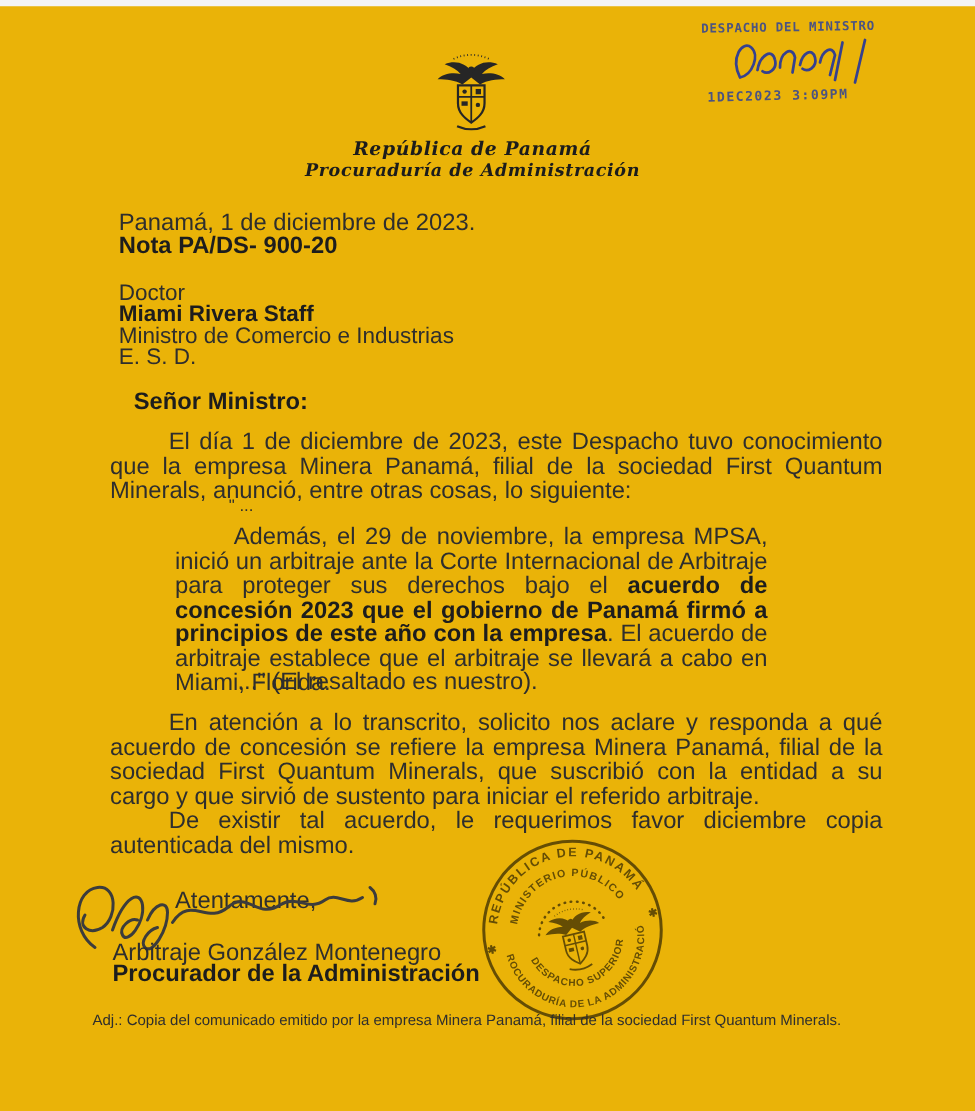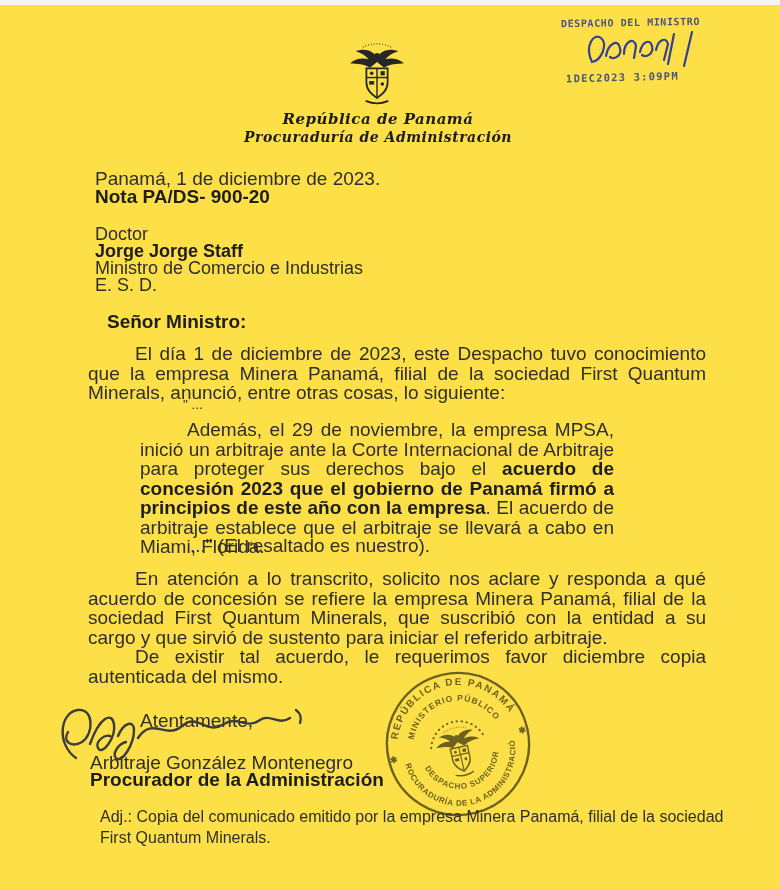--- a/index.html
+++ b/index.html
@@ -1,18 +1,18 @@
 <!DOCTYPE html>
 <html><head>
 <meta charset="utf-8">
 <style>
   html,body{margin:0;padding:0;background:#e9e9e9;}
   .page{
     position:relative; width:780px; height:889px; overflow:hidden;
-    background:#fde047; font-family:"Liberation Sans",sans-serif; color:#2e2e2e;
+    background:#eab308; font-family:"Liberation Sans",sans-serif; color:#2e2e2e;
   }
   .page::before{content:""; position:absolute; left:0; top:0; right:0; height:5px; background:#f4f4f4;}
   .abs{position:absolute;}
   .t135{font-size:19px; line-height:19.5px;}
   .bold{font-weight:bold; color:#1d1d1d;}
   .just{text-align:justify; text-indent:47px;}
   
   .stamp{color:#4b5382; font-family:"DejaVu Sans Mono",monospace; font-weight:bold;}
   .stamp-office{left:561px; top:17px; font-size:10px; letter-spacing:.6px; transform:rotate(-1deg);}
   .stamp-date{left:566px; top:71px; font-size:10.5px; letter-spacing:1.2px; transform:rotate(-1.5deg);}
@@ -30,21 +30,21 @@
   .para1{left:88px; top:344px; width:618px;}
   .qopen{left:183px; top:399px; width:20px; font-size:13.5px; line-height:12px;}
   .qpara{left:140px; top:420px; width:474px;}
   .qclose{left:190px; top:536px;}
   .para2{left:88px; top:569px; width:618px;}
   .para3{left:88px; top:647px; width:618px;}
   .valediction{left:140px; top:711px;}
   .main-sig{left:54px; top:700px;}
   .signer-name{left:90px; top:753px;}
   .signer-title{left:90px; top:770px;}
-  .attachment{left:100px; top:806px; width:636px; font-size:16px; line-height:21px;}
+  .attachment{left:74px; top:806px; width:636px; font-size:12px; line-height:21px;}
   
   .seal{left:378px; top:664px; mix-blend-mode:multiply; opacity:.88; color:#5a5a5a;}
   .seal text{font-family:"Liberation Sans",sans-serif; font-weight:bold; fill:#5a5a5a;}
 </style>
 </head>
 <body>
 
 <div class="page">
 
   <svg width="0" height="0" style="position:absolute" aria-hidden="true">
@@ -83,21 +83,21 @@
     <use href="#panama-emblem"></use>
   </svg>
   <div class="abs lh-line lh-country">República de Panamá</div>
   <div class="abs lh-line lh-office">Procuraduría de Administración</div>
 
   <div class="abs t135 dateline">Panamá, 1 de diciembre de 2023.</div>
   <div class="abs t135 bold refnum">Nota PA/DS- 900-20</div>
 
   <div class="abs recipient">
     <div>Doctor</div>
-    <div class="bold">Jorge Jorge Staff</div>
+    <div class="bold">Miami Rivera Staff</div>
     <div>Ministro de Comercio e Industrias</div>
     <div>E. S. D.</div>
   </div>
 
   <div class="abs t135 bold salutation">Señor Ministro:</div>
 
   <div class="abs t135 just para1">El día 1 de diciembre de 2023, este Despacho tuvo conocimiento que la empresa Minera Panamá, filial de la sociedad First Quantum Minerals, anunció, entre otras cosas, lo siguiente:</div>
 
   <div class="abs qopen">" ...</div>
 

